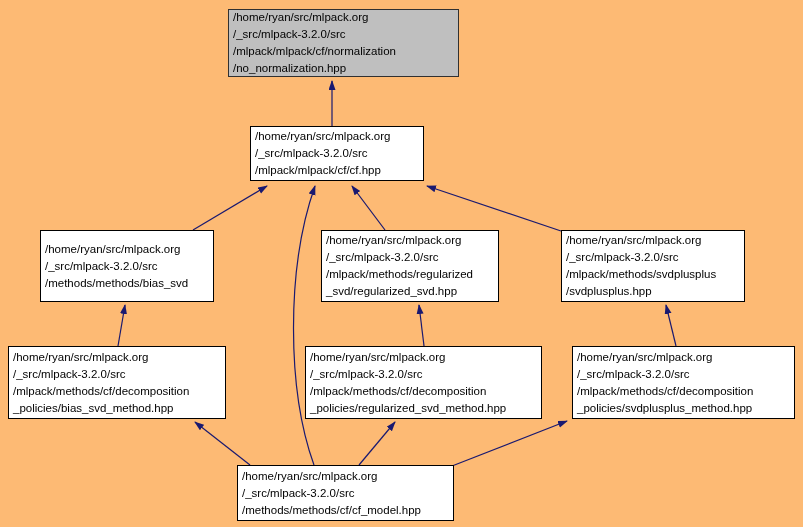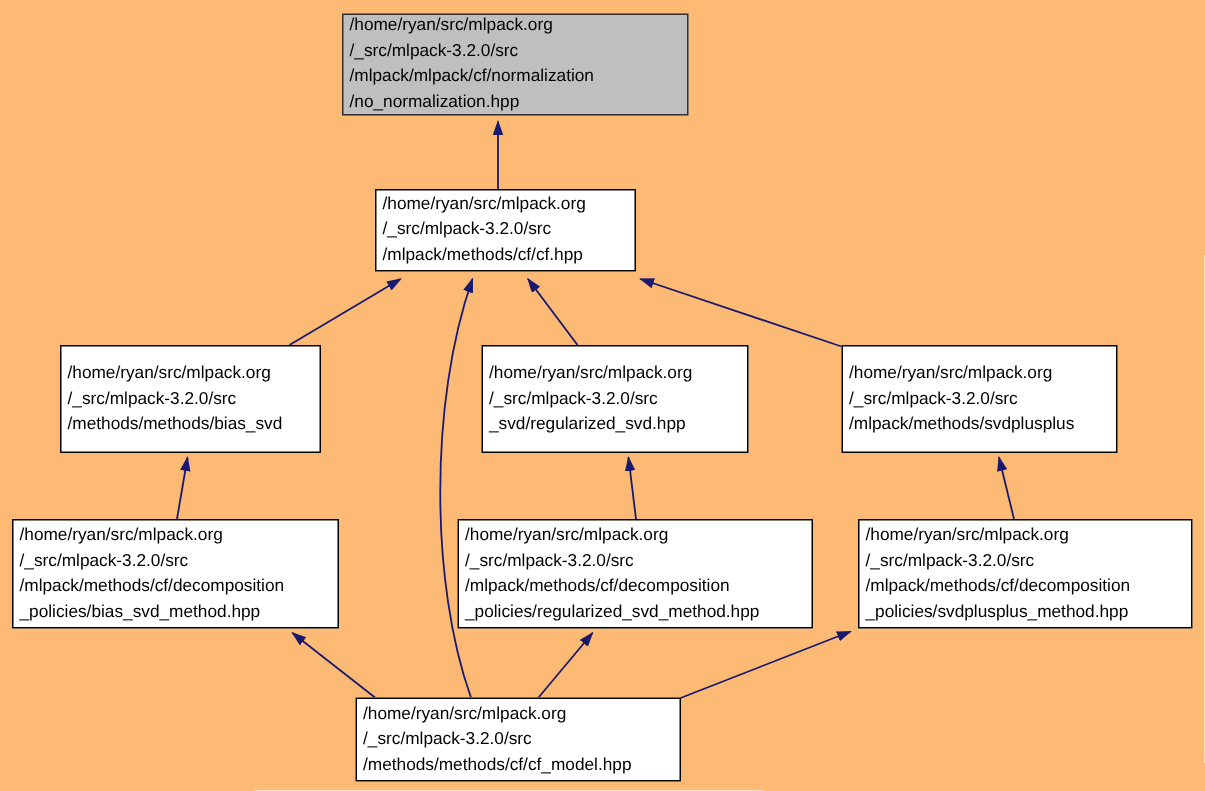--- a/index.html
+++ b/index.html
@@ -58,39 +58,41 @@
   <div class="node highlight" style="left:228px;top:9px;width:231px;height:68px;">
       <div class="node-line">/home/ryan/src/mlpack.org</div>
       <div class="node-line">/_src/mlpack-3.2.0/src</div>
       <div class="node-line">/mlpack/mlpack/cf/normalization</div>
       <div class="node-line last">/no_normalization.hpp</div>
     </div>
 
   <div class="node" style="left:250px;top:126px;width:174px;height:55px;">
       <div class="node-line">/home/ryan/src/mlpack.org</div>
       <div class="node-line">/_src/mlpack-3.2.0/src</div>
-      <div class="node-line last">/mlpack/methods/cf/cf.hpp</div>
+      <div class="node-line last">/mlpack/mlpack/cf/cf.hpp</div>
     </div>
 
   <div class="node" style="left:40px;top:230px;width:174px;height:72px;">
       <div class="node-line">/home/ryan/src/mlpack.org</div>
       <div class="node-line">/_src/mlpack-3.2.0/src</div>
       <div class="node-line">/methods/methods/bias_svd</div>
     </div>
 
   <div class="node" style="left:321px;top:230px;width:178px;height:72px;">
       <div class="node-line">/home/ryan/src/mlpack.org</div>
       <div class="node-line">/_src/mlpack-3.2.0/src</div>
+      <div class="node-line">/mlpack/methods/regularized</div>
       <div class="node-line last">_svd/regularized_svd.hpp</div>
     </div>
 
   <div class="node" style="left:561px;top:230px;width:184px;height:72px;">
       <div class="node-line">/home/ryan/src/mlpack.org</div>
       <div class="node-line">/_src/mlpack-3.2.0/src</div>
       <div class="node-line">/mlpack/methods/svdplusplus</div>
+      <div class="node-line last">/svdplusplus.hpp</div>
     </div>
 
   <div class="node" style="left:8px;top:346px;width:218px;height:73px;">
       <div class="node-line">/home/ryan/src/mlpack.org</div>
       <div class="node-line">/_src/mlpack-3.2.0/src</div>
       <div class="node-line">/mlpack/methods/cf/decomposition</div>
       <div class="node-line last">_policies/bias_svd_method.hpp</div>
     </div>
 
   <div class="node" style="left:305px;top:346px;width:237px;height:73px;">

